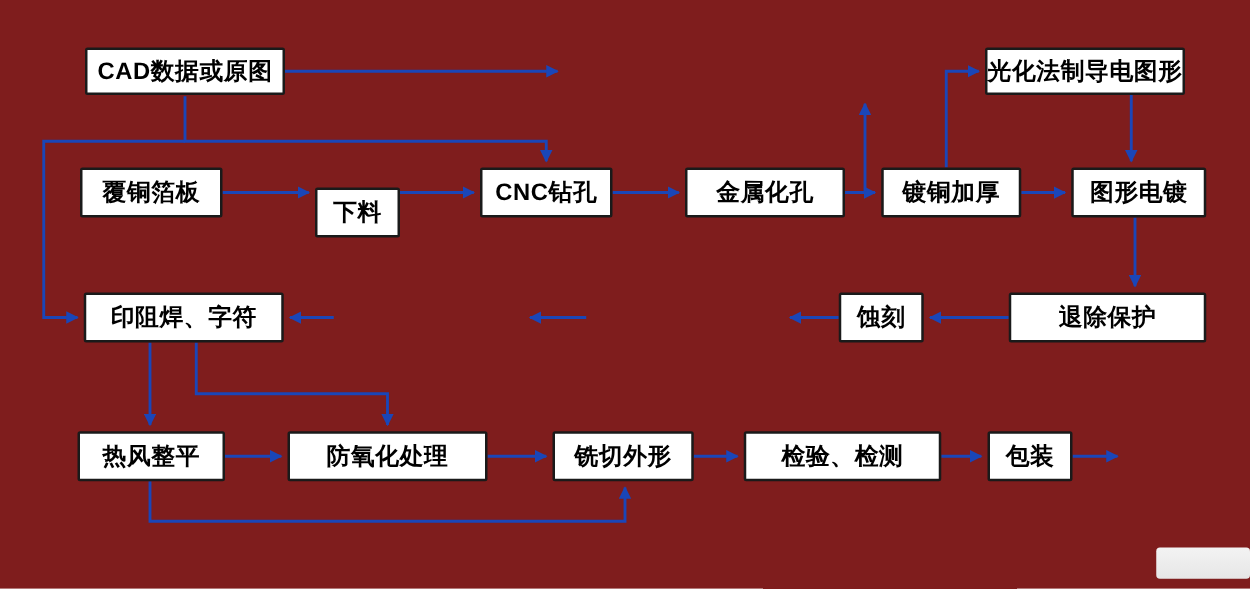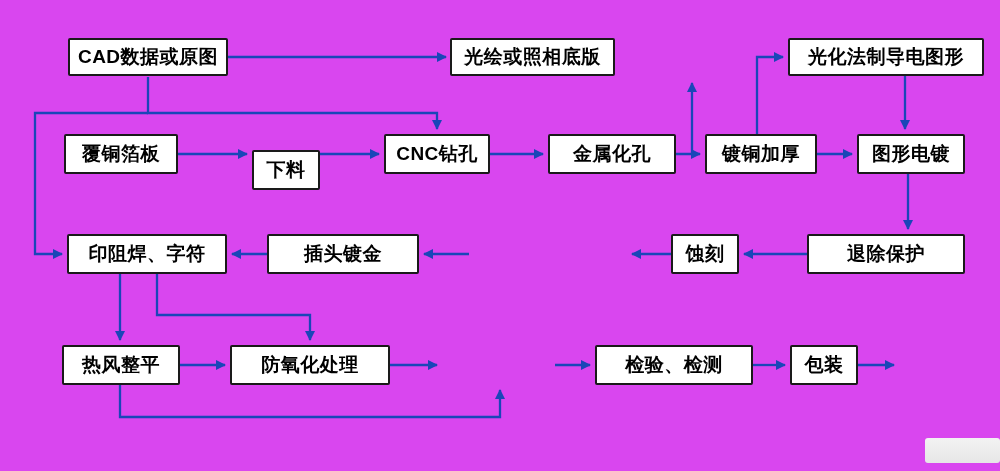--- a/index.html
+++ b/index.html
@@ -1,20 +1,20 @@
 <!DOCTYPE html>
 <html><head>
 <meta charset="utf-8">
 <style>
   * { margin:0; padding:0; box-sizing:border-box; }
   html,body { background:#ffffff; }
   body { font-family:"Liberation Sans","DejaVu Sans",sans-serif; }
   .canvas {
     position:relative; width:1000px; height:471px;
-    background:#d946ef; overflow:hidden;padding-left:48px;
+    background:#7f1d1d; overflow:hidden;padding-left:48px;
   }
   .arrows { position:absolute; left:0; top:0; width:1000px; height:471px; }
   .arrow { stroke:#1a46b8; stroke-width:2.3; fill:none; }
   .node {
     position:absolute; display:flex; align-items:center; justify-content:center;
     background:#ffffff; border:2px solid #1a1a1a; border-radius:2px;
     font-size:19px; font-weight:600; color:#000000;
     letter-spacing:0.5px; white-space:nowrap; text-align:center;
   }
   .smudge {
@@ -66,34 +66,33 @@
     <path class="arrow" d="M180 365 H225" marker-end="url(#ah)"></path>
     <path class="arrow" d="M390 365 H437" marker-end="url(#ah)"></path>
     <path class="arrow" d="M555 365 H590" marker-end="url(#ah)"></path>
     <path class="arrow" d="M753 365 H785" marker-end="url(#ah)"></path>
     <path class="arrow" d="M858 365 H894" marker-end="url(#ah)"></path>
 
     <path class="arrow" d="M120 385 V417 H500 V390" marker-end="url(#ah)"></path>
   </svg>
 
   <div class="node" style="left:68px;top:38px;width:160px;height:38px">CAD数据或原图</div>
-  <div class="node" style="left:450px;top:38px;width:165px;height:38px">光绘或照相底版</div>
-  <div class="node" style="left:788px;top:38px;width:196px;height:38px">光化法制导电图形</div>
+  <div class="node" style="left:788px;top:38px;width:160px;height:38px">光化法制导电图形</div>
 
   <div class="node" style="left:64px;top:134px;width:114px;height:40px">覆铜箔板</div>
   <div class="node" style="left:252px;top:150px;width:68px;height:40px">下料</div>
   <div class="node" style="left:384px;top:134px;width:106px;height:40px">CNC钻孔</div>
   <div class="node" style="left:548px;top:134px;width:128px;height:40px">金属化孔</div>
   <div class="node" style="left:705px;top:134px;width:112px;height:40px">镀铜加厚</div>
   <div class="node" style="left:857px;top:134px;width:108px;height:40px">图形电镀</div>
 
   <div class="node" style="left:67px;top:234px;width:160px;height:40px">印阻焊、字符</div>
-  <div class="node" style="left:267px;top:234px;width:152px;height:40px">插头镀金</div>
   <div class="node" style="left:671px;top:234px;width:68px;height:40px">蚀刻</div>
   <div class="node" style="left:807px;top:234px;width:158px;height:40px">退除保护</div>
 
   <div class="node" style="left:62px;top:345px;width:118px;height:40px">热风整平</div>
   <div class="node" style="left:230px;top:345px;width:160px;height:40px">防氧化处理</div>
+  <div class="node" style="left:442px;top:345px;width:113px;height:40px">铣切外形</div>
   <div class="node" style="left:595px;top:345px;width:158px;height:40px">检验、检测</div>
   <div class="node" style="left:790px;top:345px;width:68px;height:40px">包装</div>
 
   <div class="smudge"></div>
 </div>
 
 </body></html>

